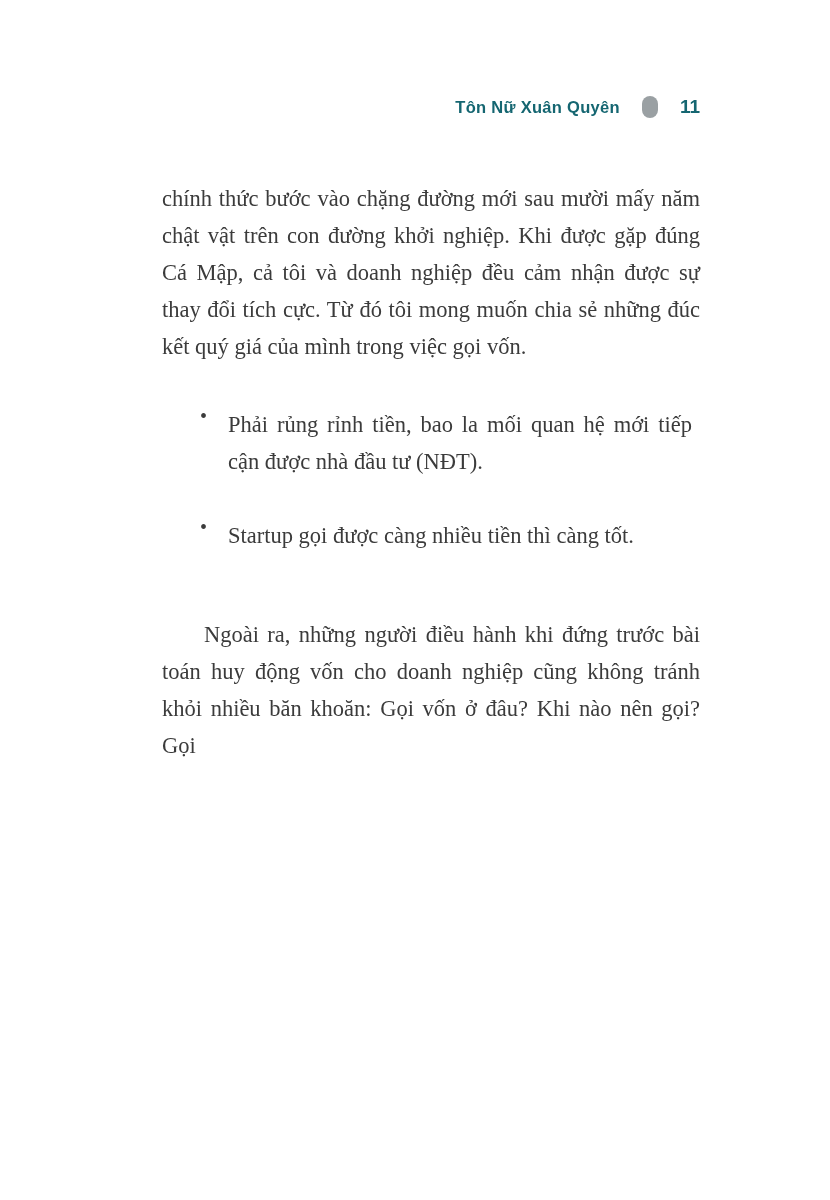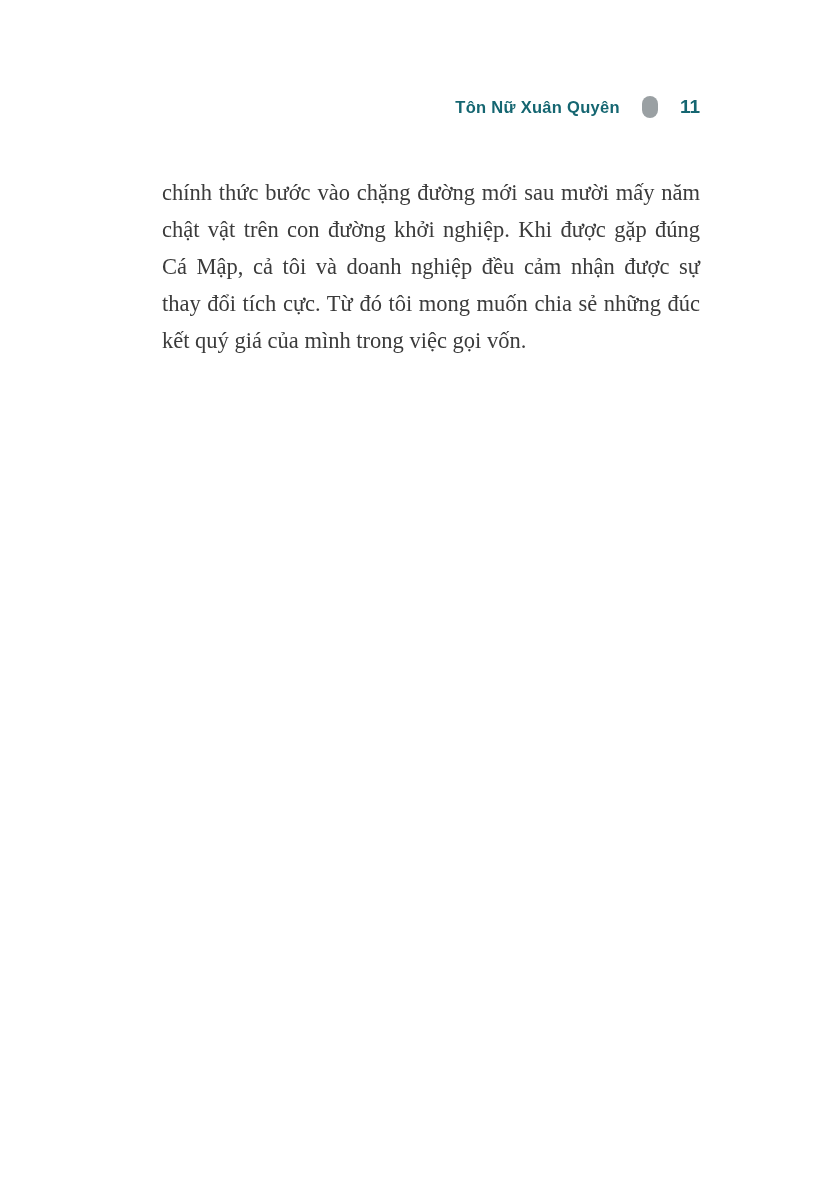--- a/index.html
+++ b/index.html
@@ -46,21 +46,21 @@
 
   .page-number {
     color: #156671;
     font-size: 19px;
     font-weight: 700;
   }
 
   
   .page-body {
     position: absolute;
-    top: 142px;
+    top: 148px;
     left: 130px;
     width: 570px;
     color: #3b3b3b;
     font-size: 22.5px;
     line-height: 37px;
     text-align: justify;
   }
 
   .para { margin-bottom: 17px; }
   .para.indent { text-indent: 42px; }
@@ -106,22 +106,25 @@
     <span class="header-divider"></span>
     <span class="page-number">11</span>
   </header>
 
   <main class="page-body">
 
     <p class="para">chính thức bước vào chặng đường mới sau mười mấy năm chật vật trên con đường khởi nghiệp. Khi được gặp đúng Cá Mập, cả tôi và doanh nghiệp đều cảm nhận được sự thay đổi tích cực. Từ đó tôi mong muốn chia sẻ những đúc kết quý giá của mình trong việc gọi vốn.</p>
 
 
     <ul class="bullet-list">
+      <li>Phải rủng rỉnh tiền, bao la mối quan hệ mới tiếp cận được nhà đầu tư (NĐT).</li>
+      <li>Startup gọi được càng nhiều tiền thì càng tốt.</li>
     </ul>
 
 
 
+    <p class="para indent">Ngoài ra, những người điều hành khi đứng trước bài toán huy động vốn cho doanh nghiệp cũng không tránh khỏi nhiều băn khoăn: Gọi vốn ở đâu? Khi nào nên gọi? Gọi</p>
 
   </main>
 
   <div class="bottom-bar"></div>
 
 </div>
 
 </body></html>

